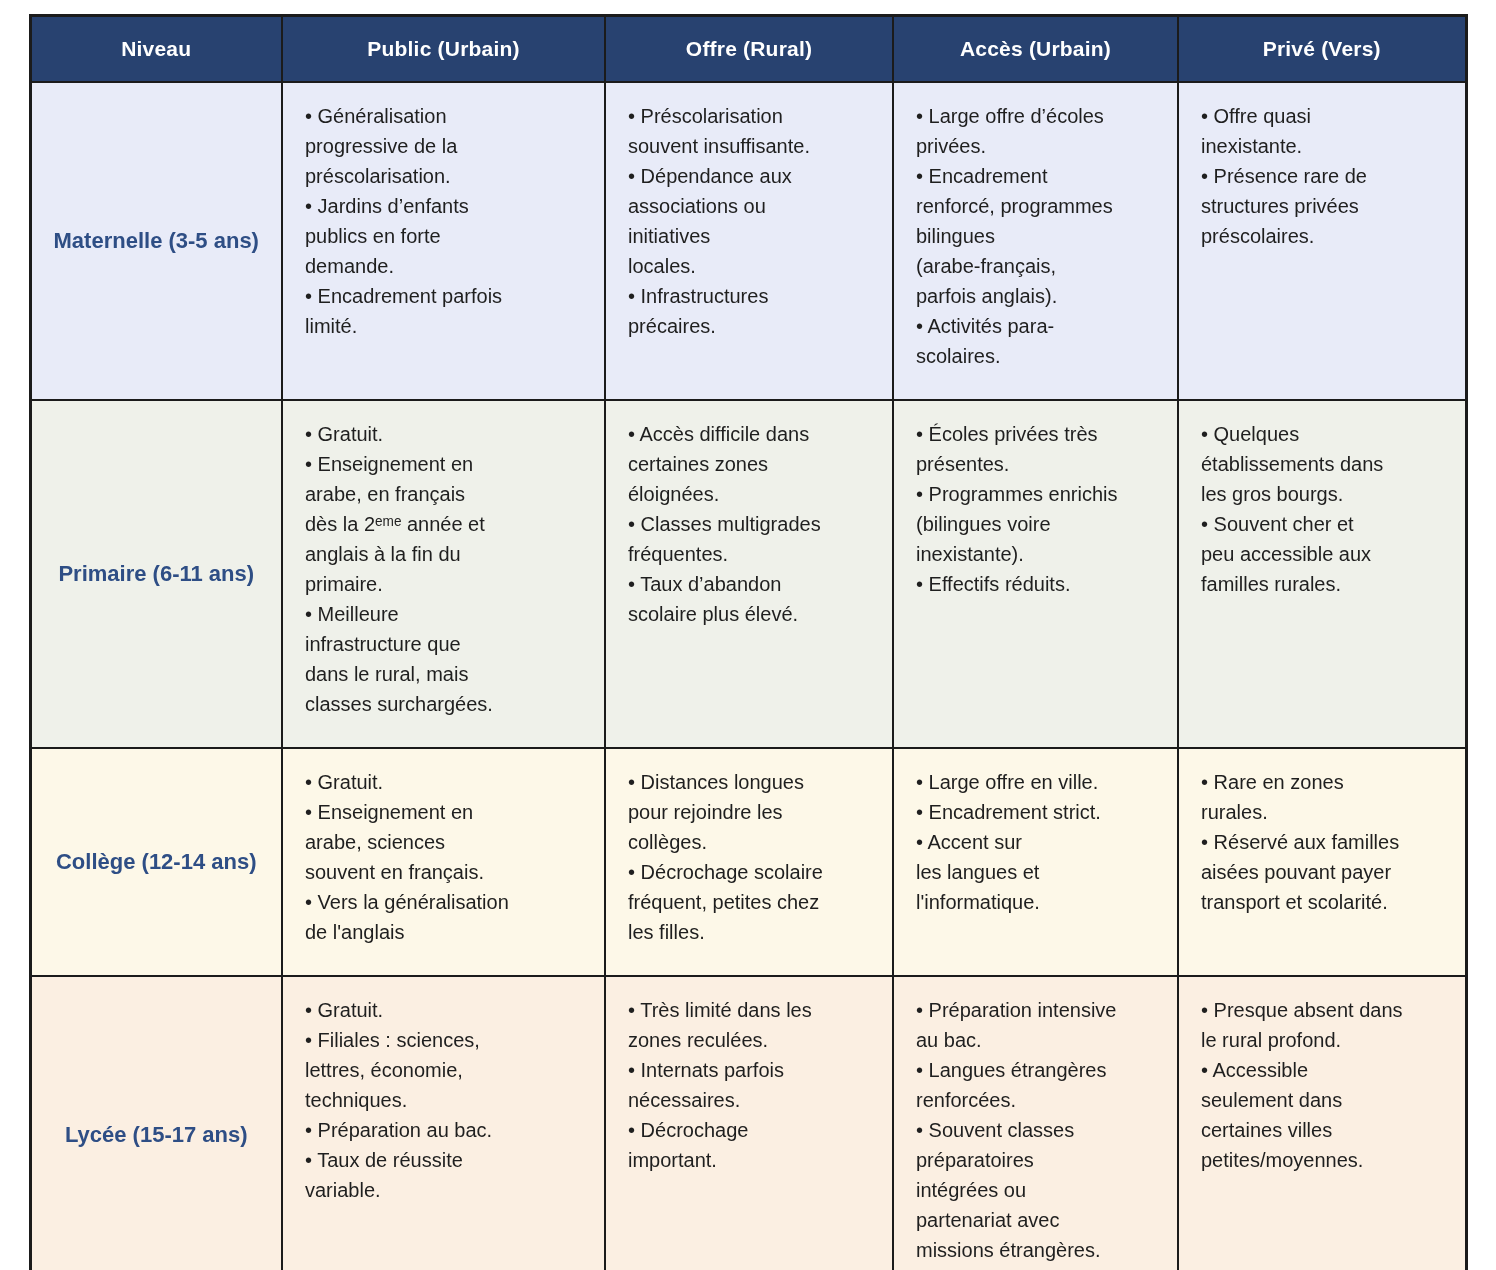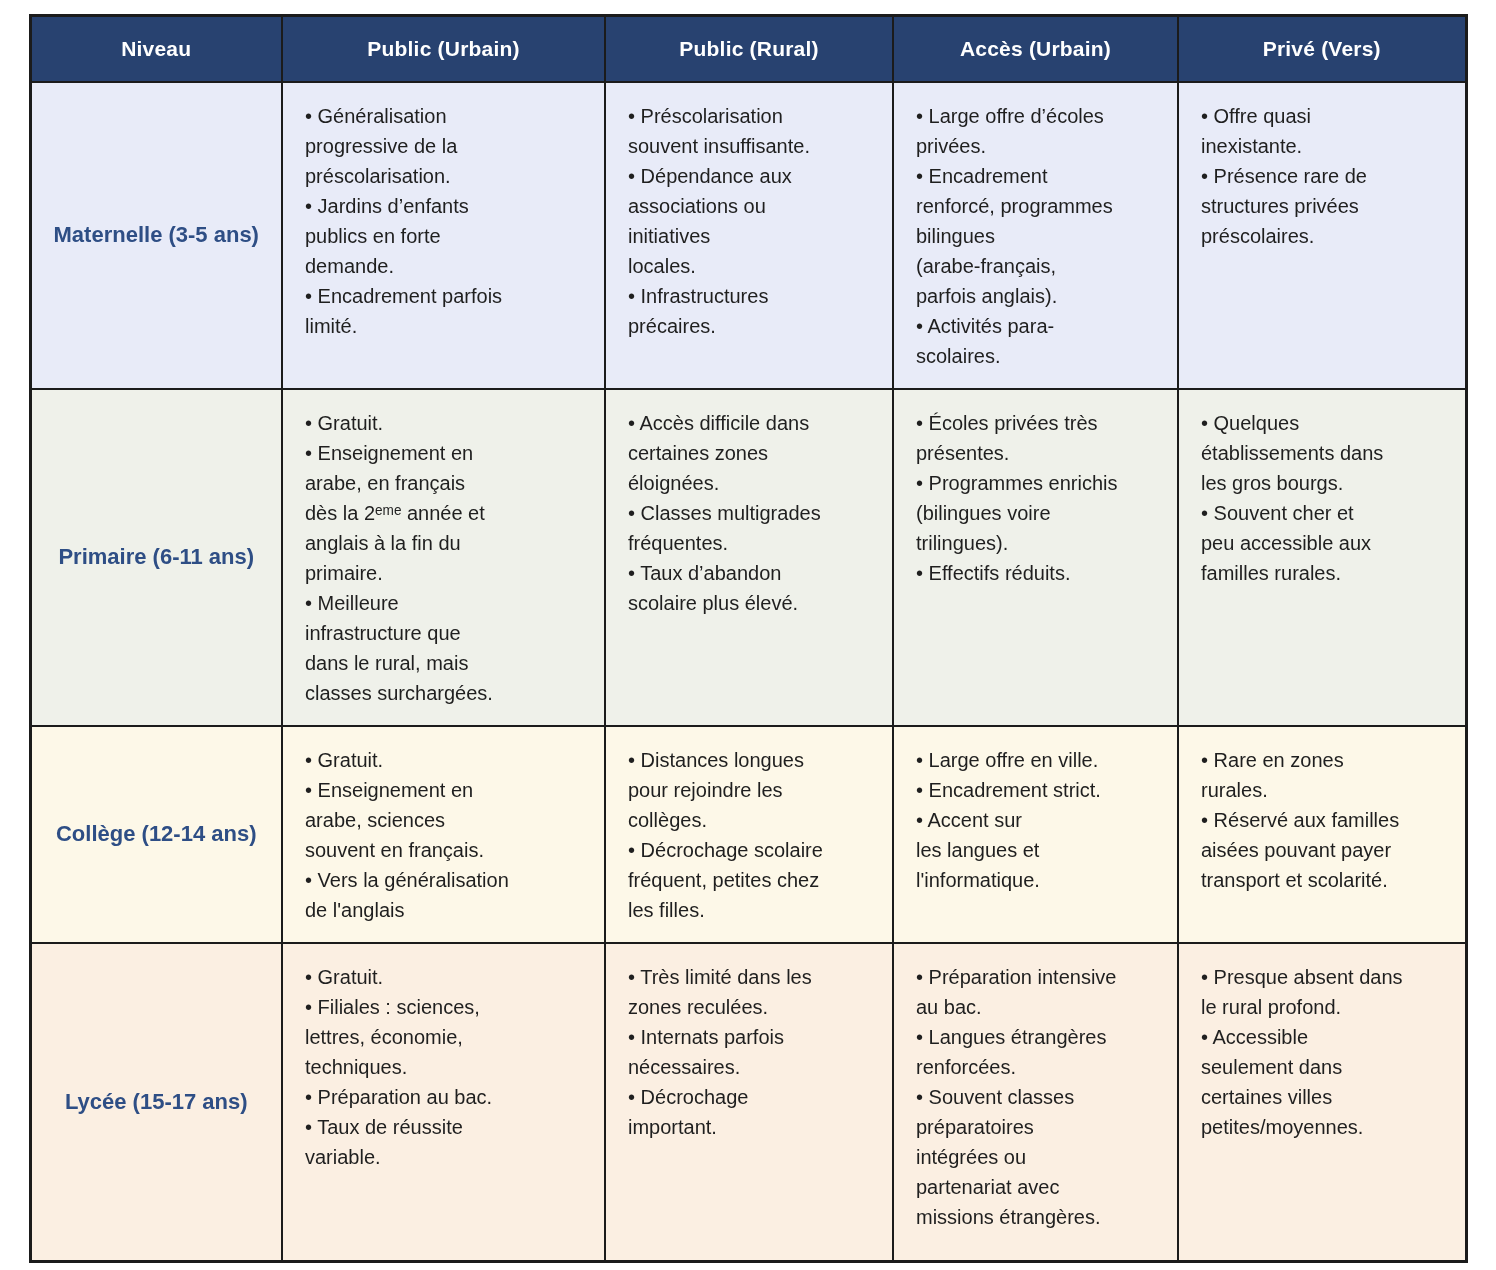--- a/index.html
+++ b/index.html
@@ -52,21 +52,21 @@
   tbody th.niveau {
     font-size: 22px;
     font-weight: bold;
     color: var(--niveau-text, #2e4e85);
     text-align: center;
     vertical-align: middle;
     padding: 8px;
   }
   tbody td.cell {
     vertical-align: top;
-    padding: 18px 18px 17px 22px;
+    padding: 18px 18px 28px 22px;
     font-size: 20px;
     line-height: 30px;
     color: var(--body-text, #1f1f1f);
     white-space: pre-line;
     text-align: left;
   }
 </style>
 </head>
 <body>
 
@@ -76,21 +76,21 @@
       <col class="c-niveau">
       <col class="c-pub-urbain">
       <col class="c-pub-rural">
       <col class="c-priv-urbain">
       <col class="c-priv-rural">
     </colgroup>
     <thead>
       <tr>
         <th>Niveau</th>
         <th>Public (Urbain)</th>
-        <th>Public (Rural)</th>
+        <th>Offre (Rural)</th>
         <th>Accès (Urbain)</th>
         <th>Privé (Vers)</th>
       </tr>
     </thead>
     <tbody>
       <tr class="row-maternelle">
         <th class="niveau">Maternelle (3-5 ans)</th>
         <td class="cell">• Généralisation
 progressive de la
 préscolarisation.
@@ -138,21 +138,21 @@
 certaines zones
 éloignées.
 • Classes multigrades
 fréquentes.
 • Taux d’abandon
 scolaire plus élevé.</td>
         <td class="cell">• Écoles privées très
 présentes.
 • Programmes enrichis
 (bilingues voire
-trilingues).
+inexistante).
 • Effectifs réduits.</td>
         <td class="cell">• Quelques
 établissements dans
 les gros bourgs.
 • Souvent cher et
 peu accessible aux
 familles rurales.</td>
       </tr>
       <tr class="row-college">
         <th class="niveau">Collège (12-14 ans)</th>

